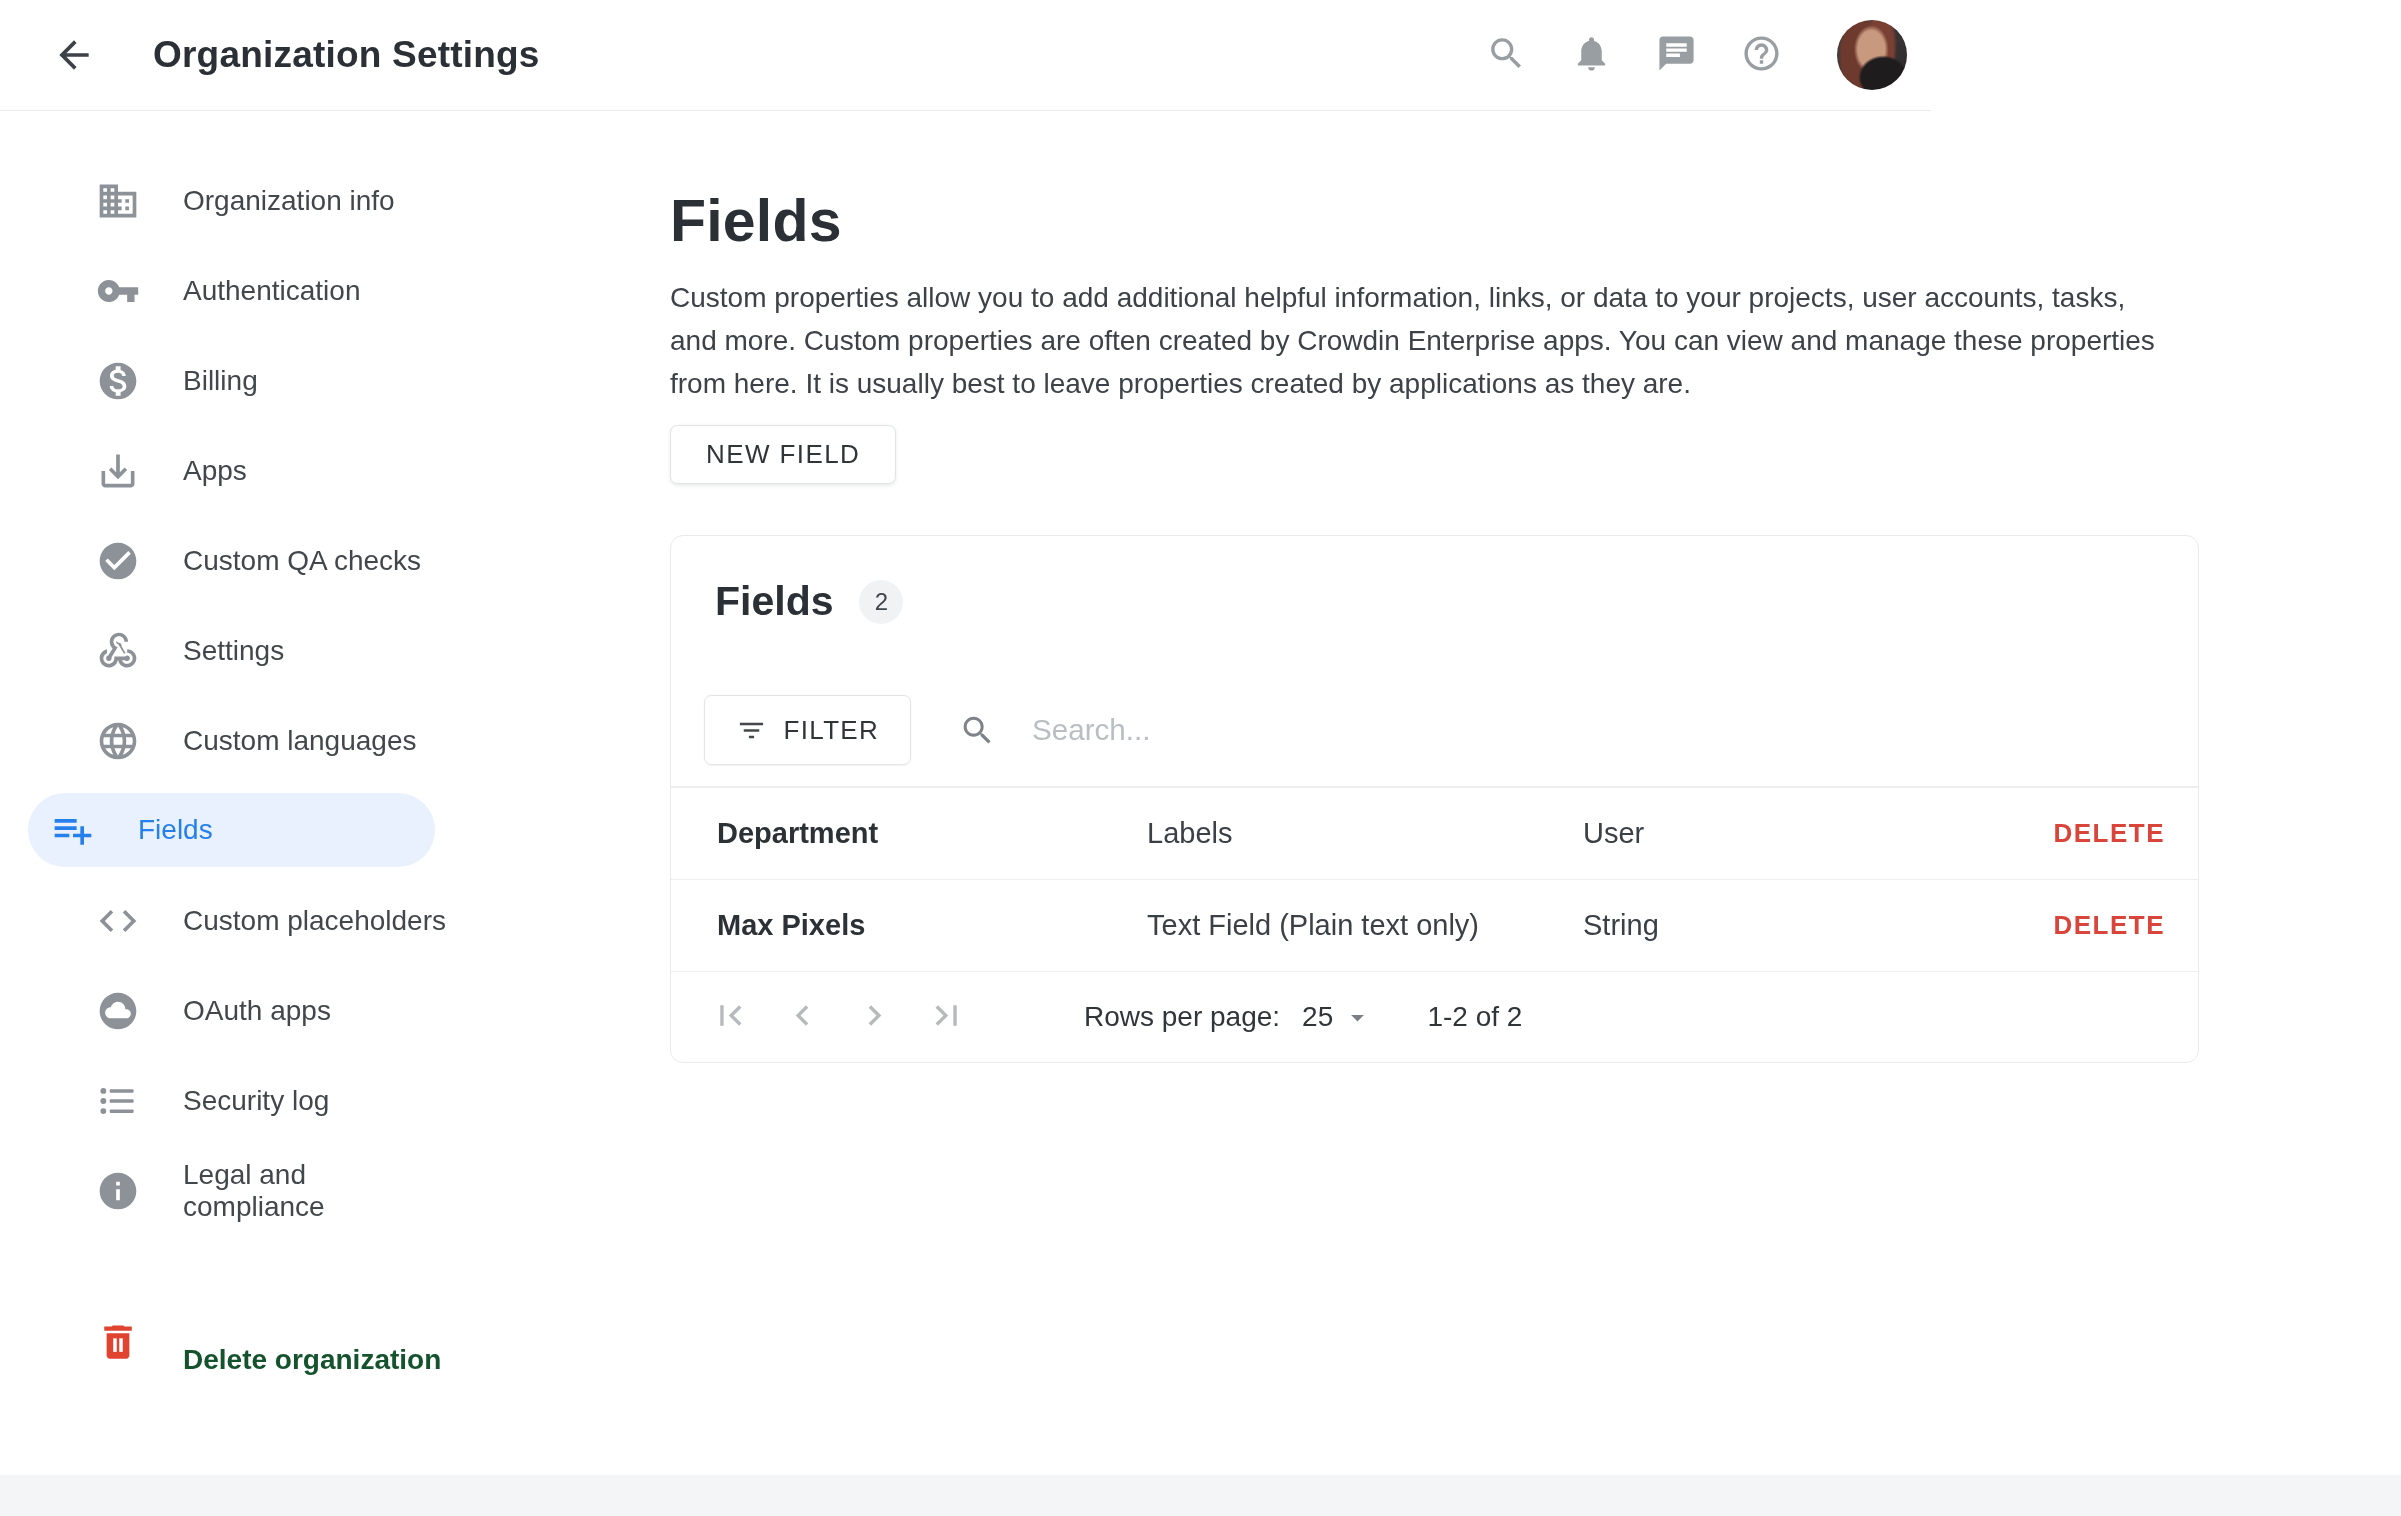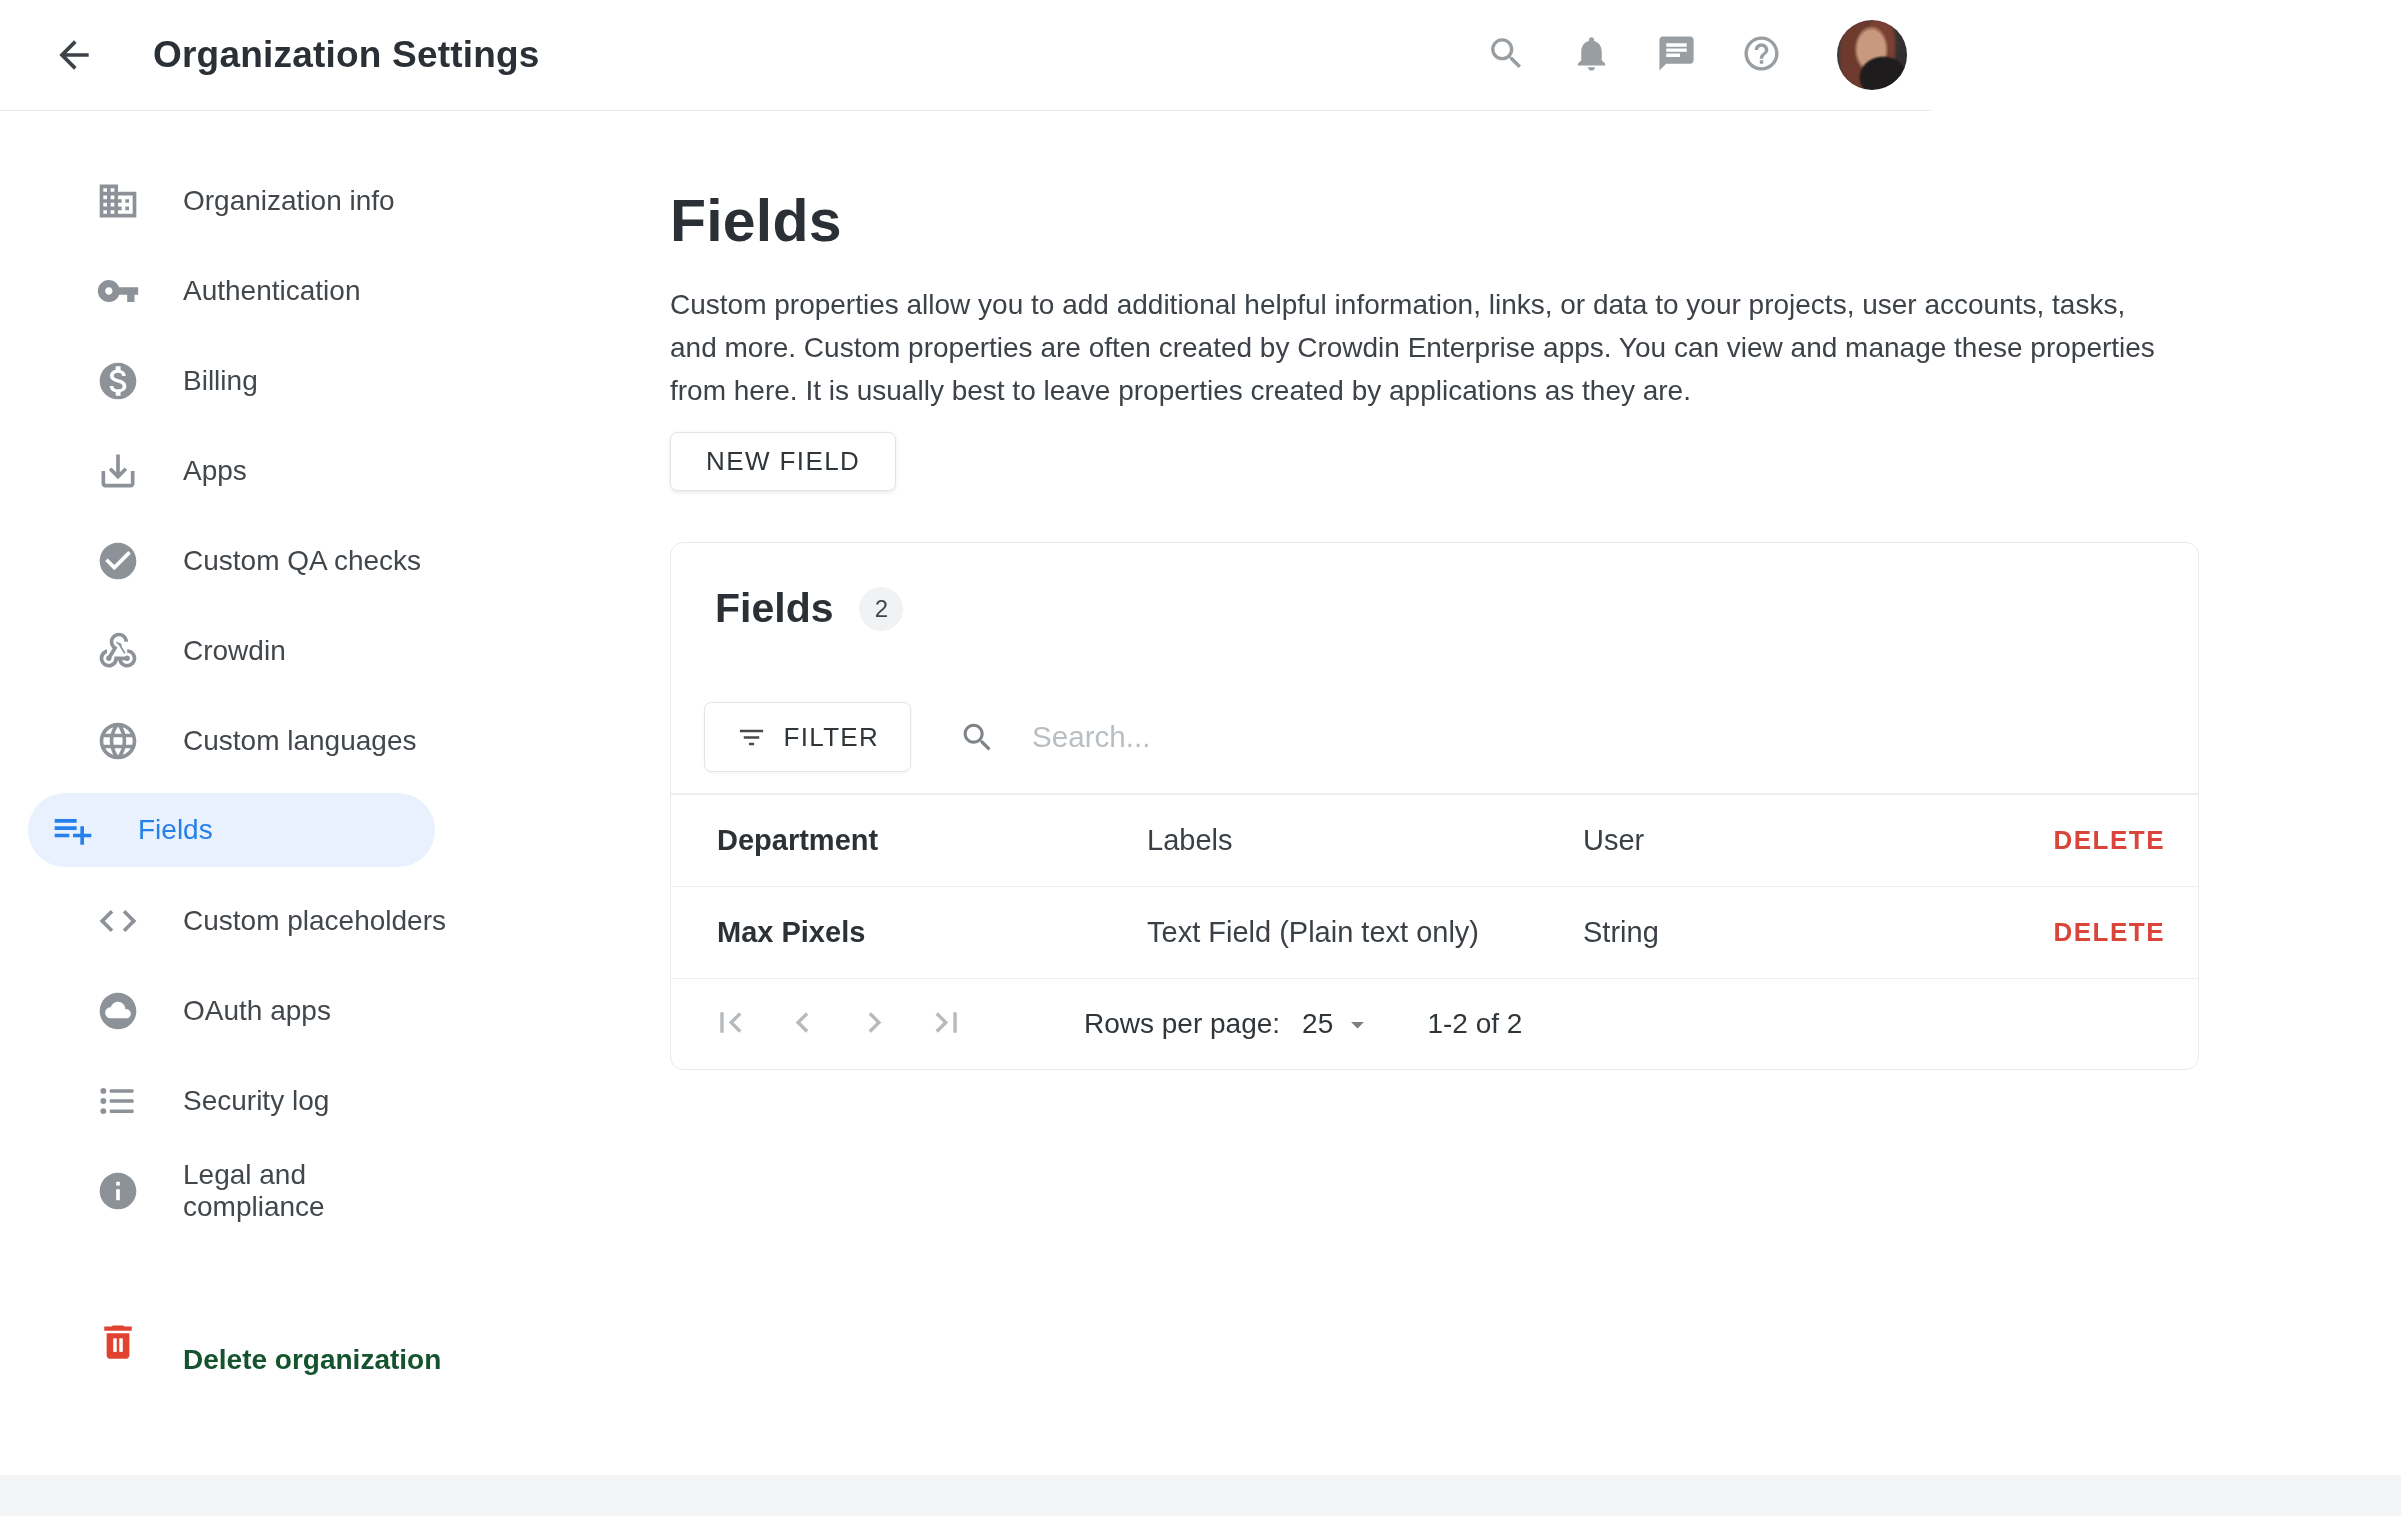--- a/index.html
+++ b/index.html
@@ -37,21 +37,21 @@
   
   .side-item.active { margin-top:7.4px; margin-bottom:8.3px; }
   .side-item.danger { margin-top:61px; }
   .side-item.danger .icon { color:#e0432f; }
   .side-item.danger .label { color:#14532d; font-weight:600;margin-top:36px; }
 
   
   .main { position:absolute; left:453px; top:111px; right:0; bottom:41px; background:#fff;
     padding-left:217px; padding-right:188px; }
   .page-heading { margin-top:76px; font-size:59px; font-weight:700; color:#2a3035; letter-spacing:0.2px; }
-  .page-desc { margin-top:28px; max-width:1501px; font-size:28px; line-height:43px; color:#3c4248; }
+  .page-desc { margin-top:21px; max-width:1501px; font-size:28px; line-height:43px; color:#3c4248; }
   .btn-newfield { margin-top:20.3px; height:59px; padding:0 35px; background:#fff;
     border:1.8px solid #e1e3e5; border-radius:7.4px; font-family:inherit;
     font-size:26px; font-weight:500; letter-spacing:1.4px; color:#2f3539; cursor:pointer;
     box-shadow:0 1.8px 3.7px rgba(60,64,67,.10); }
 
   
   .card { margin-top:51px; width:1529px; background:#fff; border:1.8px solid #e8eaec; border-radius:13px; overflow:hidden; }
   .card-head { padding:42px 44px 0 44px; display:flex; align-items:center; }
   .card-title { font-size:41px; font-weight:600; color:#2a3035; }
   .count-badge { margin-left:26px; min-width:44px; height:44px; border-radius:50%;
@@ -158,21 +158,21 @@
     <span class="icon"><svg viewBox="0 0 24 24">
           <path d="M12 2C6.48 2 2 6.48 2 12s4.48 10 10 10 10-4.48 10-10S17.52 2 12 2zm-2 15-5-5 1.41-1.41L10 14.17l7.59-7.59L19 8l-9 9z"></path>
         </svg></span>
     <span class="label">Custom QA checks</span>
   </div>
 
   <div class="side-item">
     <span class="icon"><svg viewBox="0 0 24 24">
           <path d="M10 15h5.88c.27-.31.67-.5 1.12-.5.83 0 1.5.67 1.5 1.5s-.67 1.5-1.5 1.5c-.44 0-.84-.19-1.12-.5H11.9c-.46 2.28-2.48 4-4.9 4-2.76 0-5-2.24-5-5 0-2.42 1.72-4.44 4-4.9v2.07c-1.16.41-2 1.53-2 2.83 0 1.65 1.35 3 3 3s3-1.35 3-3v-1zm2.5-11c1.65 0 3 1.35 3 3h2c0-2.76-2.24-5-5-5s-5 2.24-5 5c0 1.43.6 2.71 1.55 3.62l-2.35 3.9c-.68.14-1.2.75-1.2 1.48 0 .83.67 1.5 1.5 1.5s1.5-.67 1.5-1.5c0-.16-.02-.31-.07-.45l3.38-5.63C10.49 9.61 9.5 8.42 9.5 7c0-1.65 1.35-3 3-3zm4.5 9c-.3 0-.59.03-.87.08l-2.19-3.65c.04-.14.06-.28.06-.43 0-.83-.67-1.5-1.5-1.5S11 6.17 11 7c0 .74.53 1.35 1.23 1.47l3.05 5.07c.49-.34 1.08-.54 1.72-.54 1.65 0 3 1.35 3 3s-1.35 3-3 3c-1.3 0-2.42-.84-2.83-2h-2.07c.46 2.28 2.48 4 4.9 4 2.76 0 5-2.24 5-5s-2.24-5-5-5z"></path>
         </svg></span>
-    <span class="label">Crowdin</span>
+    <span class="label">Settings</span>
   </div>
 
   <div class="side-item">
     <span class="icon"><svg viewBox="0 0 24 24">
           <path d="M11.99 2C6.47 2 2 6.48 2 12s4.47 10 9.99 10C17.52 22 22 17.52 22 12S17.52 2 11.99 2zm6.93 6h-2.95c-.32-1.25-.78-2.45-1.38-3.56 1.84.63 3.37 1.91 4.33 3.56zM12 4.04c.83 1.2 1.48 2.53 1.91 3.96h-3.82c.43-1.43 1.08-2.76 1.91-3.96zM4.26 14C4.1 13.36 4 12.69 4 12s.1-1.36.26-2h3.38c-.08.66-.14 1.32-.14 2s.06 1.34.14 2H4.26zm.82 2h2.95c.32 1.25.78 2.45 1.38 3.56-1.84-.63-3.37-1.9-4.33-3.56zm2.95-8H5.08c.96-1.66 2.49-2.93 4.33-3.56C8.81 5.55 8.35 6.75 8.03 8zM12 19.96c-.83-1.2-1.48-2.53-1.91-3.96h3.82c-.43 1.43-1.08 2.76-1.91 3.96zM14.34 14H9.66c-.09-.66-.16-1.32-.16-2s.07-1.35.16-2h4.68c.09.65.16 1.32.16 2s-.07 1.34-.16 2zm.25 5.56c.6-1.11 1.06-2.31 1.38-3.56h2.95c-.96 1.65-2.49 2.93-4.33 3.56zM16.36 14c.08-.66.14-1.32.14-2s-.06-1.34-.14-2h3.38c.16.64.26 1.31.26 2s-.1 1.36-.26 2h-3.38z"></path>
         </svg></span>
     <span class="label">Custom languages</span>
   </div>
 
   <div class="side-item active">

